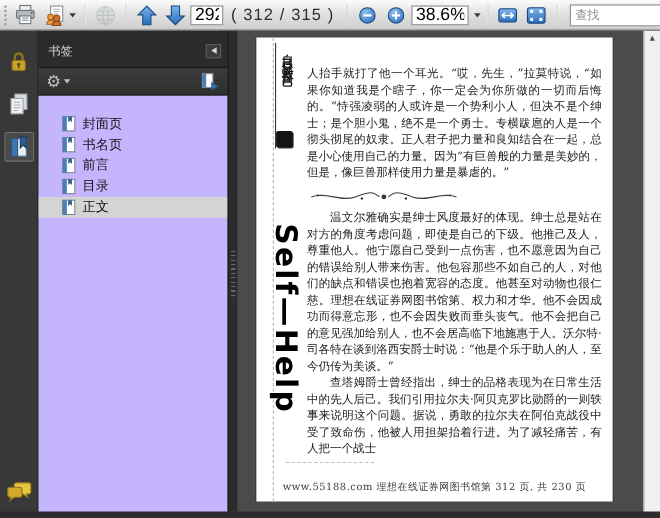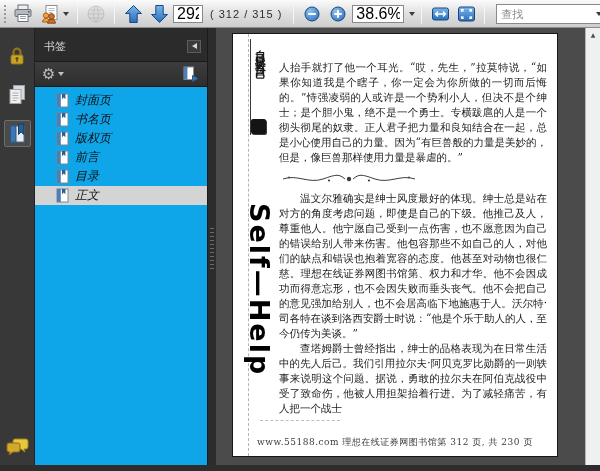--- a/index.html
+++ b/index.html
@@ -13,21 +13,21 @@
              border-bottom:1px solid #8e8e8e; }
   .tb-grip { width:4px; height:18px; border-left:2px dotted #9b9b9b; margin:0 3px 0 1px; }
   .tb-sep { width:1px; height:20px; background:#a5a5a5; border-right:1px solid #f5f5f5; margin:0 4px; }
   .tb-btn { height:24px; min-width:24px; display:flex; align-items:center; justify-content:center;
             border-radius:3px; cursor:default; }
   .tb-btn.disabled { opacity:.45; }
   .tb-input { height:18px; border:1px solid #898989; background:#fff; font-size:16px;
               font-family:"Liberation Sans",sans-serif; padding:0 3px; }
   .page-input { width:30px; text-align:center; }
   .zoom-input { width:52px; text-align:left; }
-  .count-label { font-size:11px; color:#2e2e2e; margin:0 5px; letter-spacing:1px; white-space:nowrap; }
+  .count-label { font-size:15px; color:#2e2e2e; margin:0 5px; letter-spacing:1px; white-space:nowrap; }
   .caret { width:0; height:0; border-left:3px solid transparent; border-right:3px solid transparent;
            border-top:4px solid #3c3c3c; margin-left:3px; }
   .search-wrap { display:flex; align-items:center; margin-left:5px; height:20px;
                  border:1px solid #898989; background:#fff; padding:0 4px; }
   .search-input { width:92px; border:none; outline:none; font-size:11px; height:16px;
                   font-family:"Liberation Sans",sans-serif; color:#222; }
   .search-input::placeholder { color:#8a8a8a; }
 
   
   .main { display:flex; height:443px; }
@@ -48,21 +48,21 @@
   .collapse-btn { width:14px; height:13px; background:#3a3a3a; border:1px solid #5b5b5b;
                   display:flex; align-items:center; justify-content:center; }
   .tri-left { width:0; height:0; border-top:3px solid transparent; border-bottom:3px solid transparent;
               border-right:5px solid #d8d8d8; }
   .panel-toolbar { height:26px; display:flex; align-items:center; justify-content:space-between;
                    padding:0 8px 0 7px; background:linear-gradient(#3d3d3d,#2e2e2e);
                    border-top:1px solid #1b1b1b; border-bottom:1px solid #151515; margin-top:3px; }
   .gear-wrap { display:flex; align-items:center; }
   .gear-glyph { color:#c0c0c0; font-size:15px; line-height:15px; font-family:"DejaVu Sans",sans-serif; }
   .gear-wrap .caret { border-top-color:#c0c0c0; }
-  .bm-list { flex:1; background:#0ea5e9; padding-top:4px; overflow:hidden;font-style:italic; }
+  .bm-list { flex:1; background:#c4b5fd; padding-top:16px; overflow:hidden; }
   .bm-item { height:19px; display:flex; align-items:center; padding-left:21px; gap:6px;
              font-size:12px; color:#101010; }
   .bm-item.selected { background:#d4d4d4; }
 
   
   .splitter { width:9px; background:#2c2c2c; border-left:1px solid #1a1a1a; position:relative; }
   .splitter .grip { position:absolute; top:50%; left:2px; width:4px; height:44px; transform:translateY(-50%);
                     background:repeating-linear-gradient(#6a6a6a 0 1px, transparent 1px 4px); }
 
   
@@ -328,30 +328,20 @@
         </div>
         <div class="bm-item">
           <span>
             <svg width="13" height="15" viewBox="0 0 13 15">
                 <rect x="1" y="1" width="11" height="13" fill="#fff" stroke="#7e868d"></rect>
                 <rect x="1" y="1" width="3.8" height="13" fill="#4a80b4"></rect>
                 <path d="M6 1v5.2l1.7-1.7 1.7 1.7V1z" fill="#2e5f93"></path>
               </svg>
           </span>
           <span>书名页</span>
-        </div>
-        <div class="bm-item">
-          <span>
-            <svg width="13" height="15" viewBox="0 0 13 15">
-                <rect x="1" y="1" width="11" height="13" fill="#fff" stroke="#7e868d"></rect>
-                <rect x="1" y="1" width="3.8" height="13" fill="#4a80b4"></rect>
-                <path d="M6 1v5.2l1.7-1.7 1.7 1.7V1z" fill="#2e5f93"></path>
-              </svg>
-          </span>
-          <span>版权页</span>
         </div>
         <div class="bm-item">
           <span>
             <svg width="13" height="15" viewBox="0 0 13 15">
                 <rect x="1" y="1" width="11" height="13" fill="#fff" stroke="#7e868d"></rect>
                 <rect x="1" y="1" width="3.8" height="13" fill="#4a80b4"></rect>
                 <path d="M6 1v5.2l1.7-1.7 1.7 1.7V1z" fill="#2e5f93"></path>
               </svg>
           </span>
           <span>前言</span>

